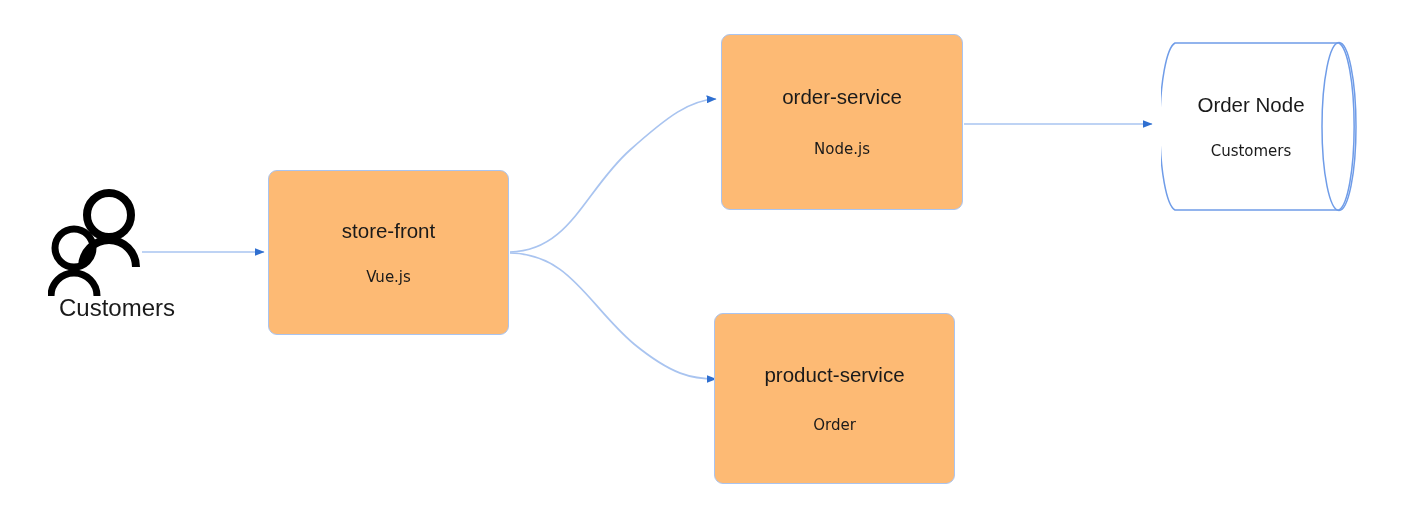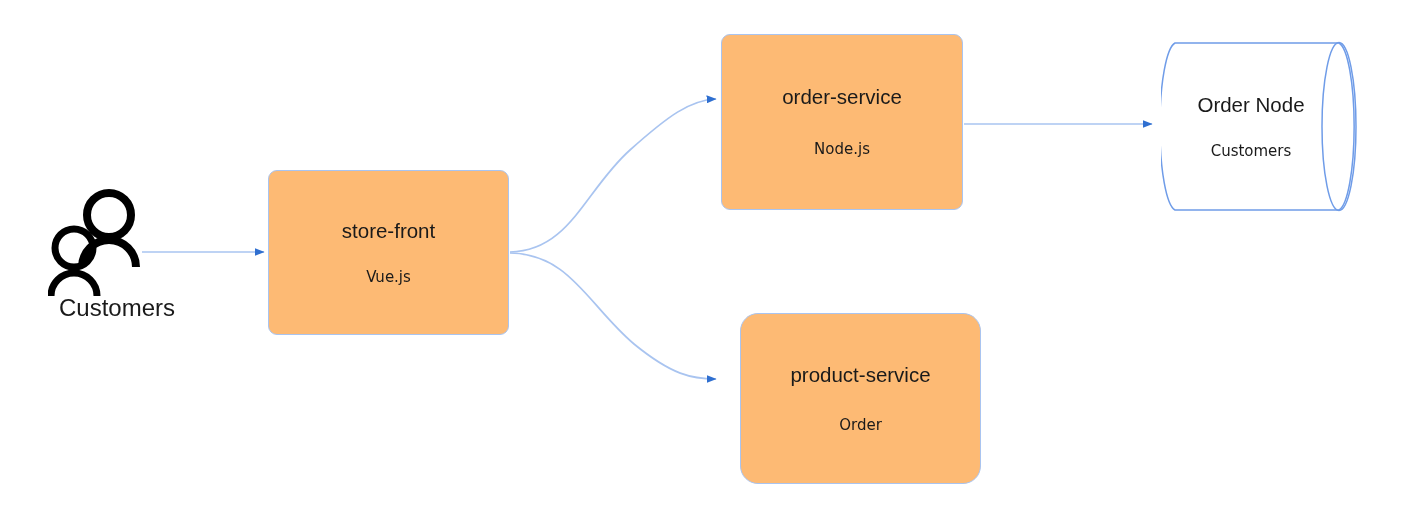--- a/index.html
+++ b/index.html
@@ -67,25 +67,24 @@
   #node-order-service {
     left: 721px;
     top: 34px;
     width: 242px;
     height: 176px;
   }
   #node-order-service .node-title { margin-bottom: 32px; }
 
   
   #node-product-service {
-    left: 740px;
+    left: 714px;
     top: 313px;
     width: 241px;
     height: 171px;
-    border-radius: 18px;
   }
   #node-product-service .node-title { margin-bottom: 30px; }
 
   
   #node-order-queue {
     left: 1161px;
     top: 41px;
     width: 212px;
     height: 171px;
   }

